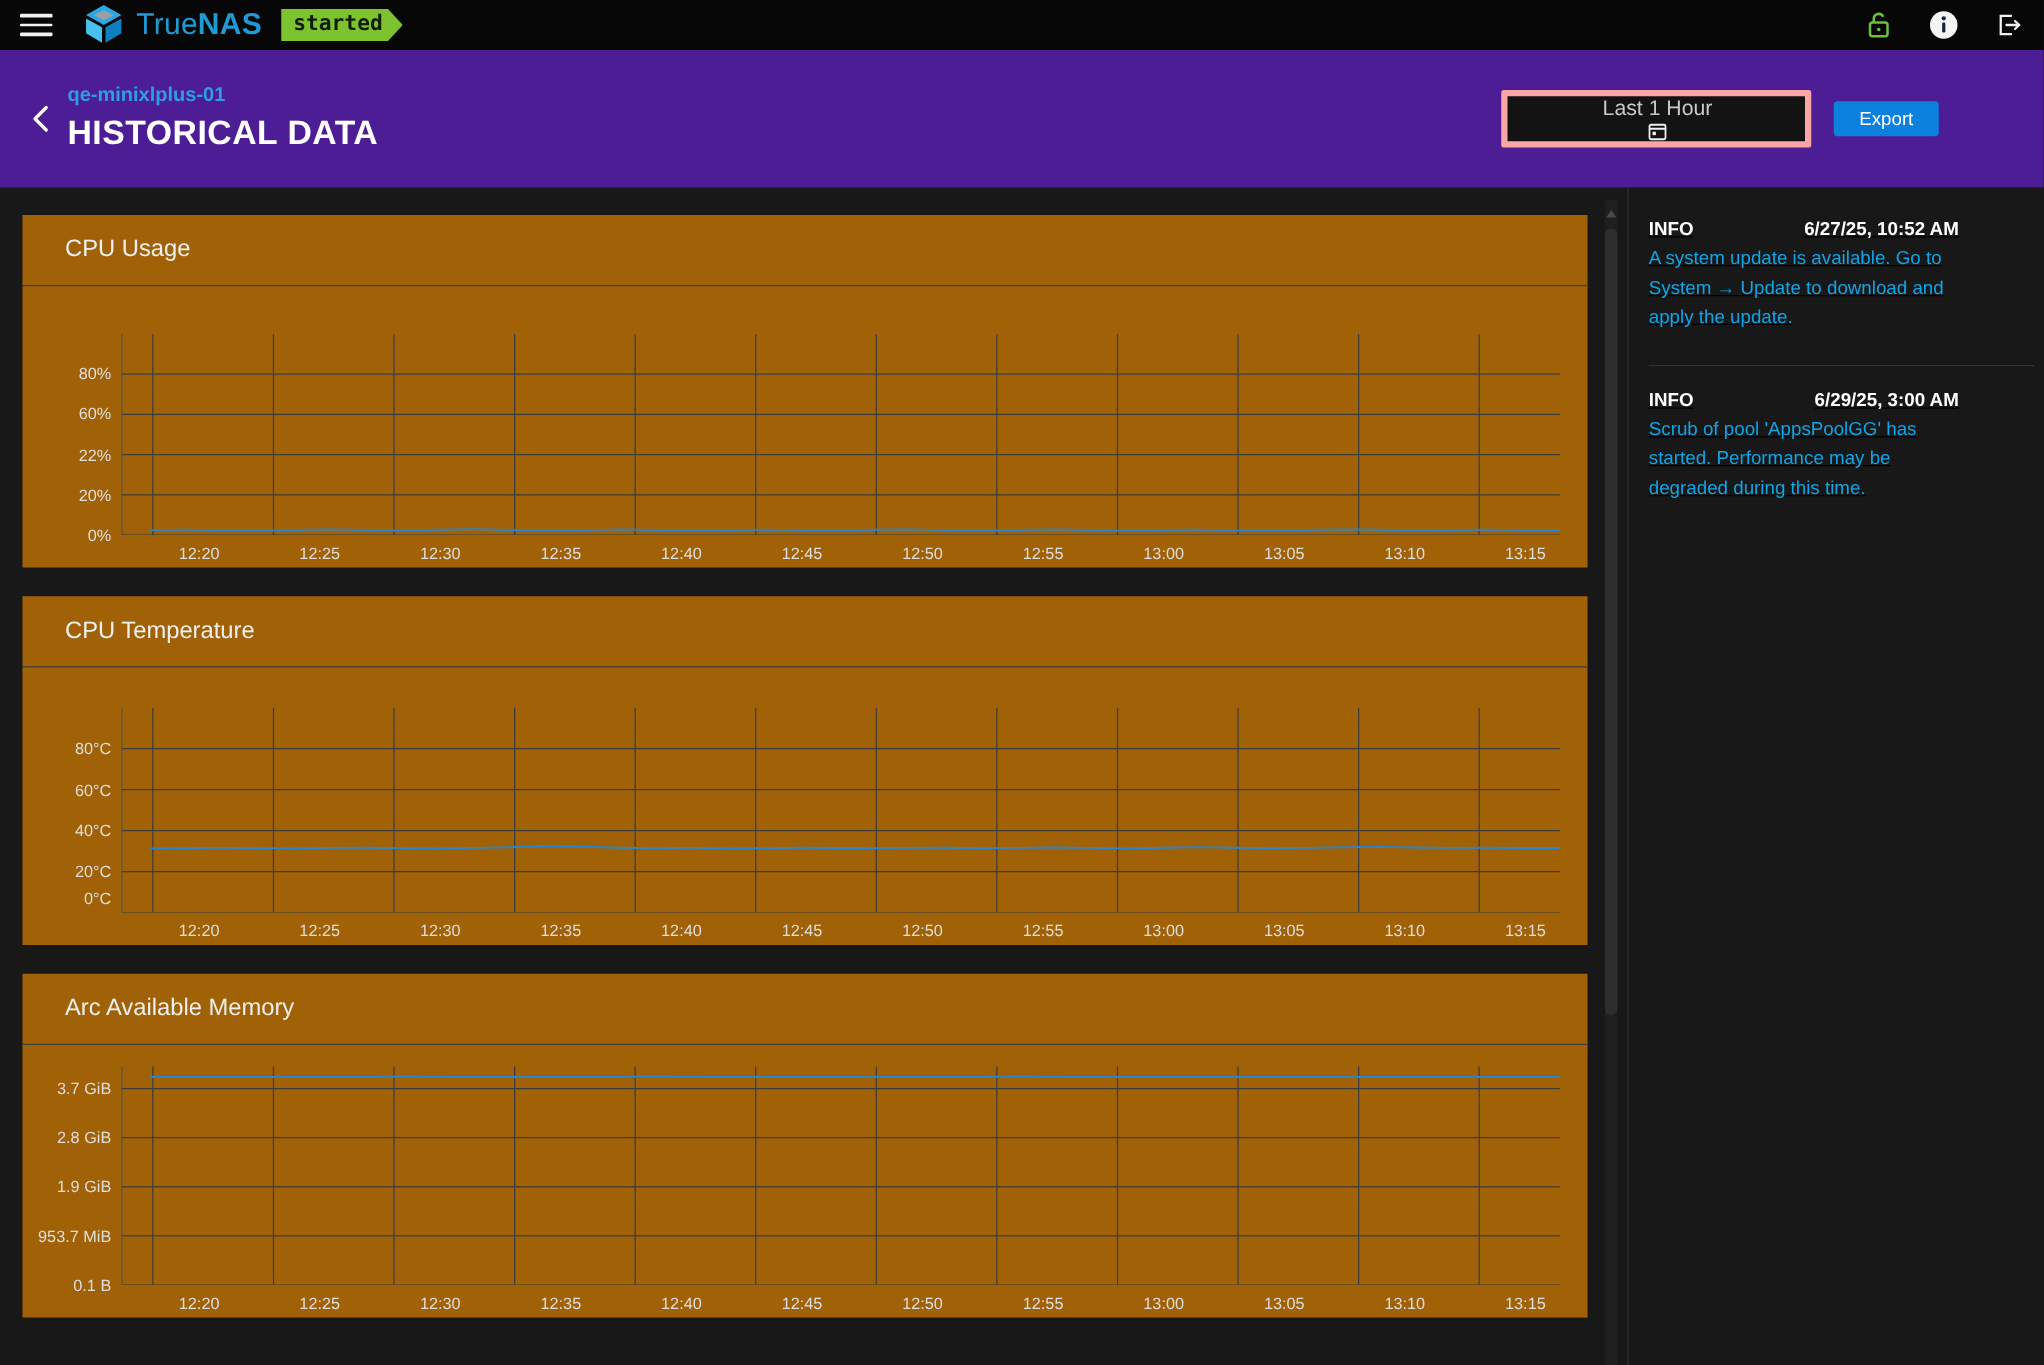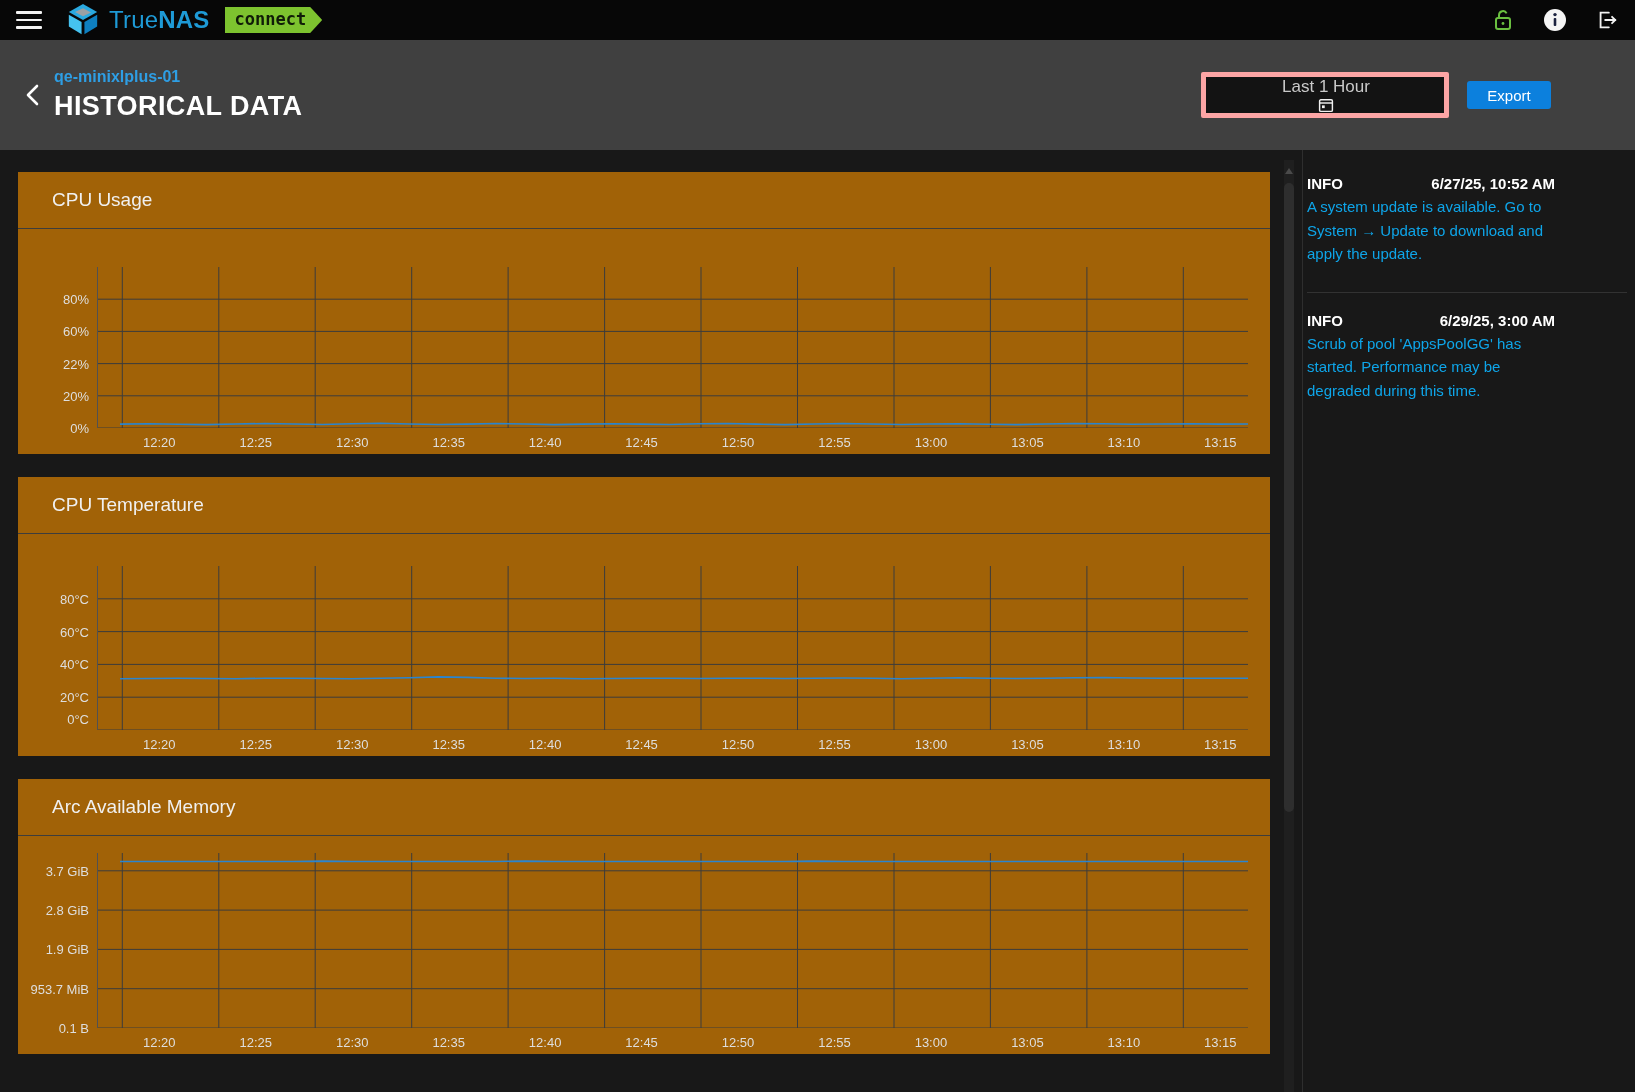--- a/index.html
+++ b/index.html
@@ -14,41 +14,41 @@
   .brand { display:flex; align-items:center; gap:7px; }
   .brand-text { font-size:24px; color:#1e9ad6; letter-spacing:0.2px; }
   .brand-text b { font-weight:700; }
   .badge { margin-left:8px; background:#7dc32f; color:#101c08; font-family:"DejaVu Sans Mono", monospace;
            font-weight:700; font-size:17px; padding:1px 16px 3px 10px; line-height:22px;
            clip-path:polygon(0 0, calc(100% - 12px) 0, 100% 50%, calc(100% - 12px) 100%, 0 100%); }
   .topbar-spacer { flex:1; }
   .top-icon { width:24px; height:24px; margin-left:28px; display:flex; align-items:center; justify-content:center; cursor:pointer; }
 
   
-  .page-header { height:110px; background:#404040; display:flex; align-items:center; padding:0 84px 0 15px; }
+  .page-header { height:110px; background:#4c1d95; display:flex; align-items:center; padding:0 84px 0 15px; }
   .back-btn { width:34px; height:34px; display:flex; align-items:center; justify-content:center; cursor:pointer; margin-right:5px; }
   .title-block { display:flex; flex-direction:column; gap:5px; }
   .device-name { color:#2e9ee4; font-size:16px; font-weight:700; cursor:pointer; }
   .page-title { color:#fff; font-size:27px; font-weight:700; letter-spacing:0.4px; }
   .header-spacer { flex:1; }
   .range-box { width:248px; height:46px; border:5px solid #fca5a5; border-radius:2px; display:flex;
                align-items:center; padding:0 14px 0 16px; cursor:pointer; background:#131313;flex-direction:column; }
   .range-value { color:#c9c9c9; font-size:17px; flex:1; }
   .export-btn { margin-left:18px; width:84px; height:28px; background:#0c80dd; border:none; border-radius:3px;
                 color:#fff; font-size:15px; font-family:"Liberation Sans", sans-serif; cursor:pointer; }
 
   
   .content-row { display:flex; height:942px; }
   .main-col { width:1280px; padding:22px 0 0 18px; }
   .gutter { width:22px; position:relative; }
   .scroll-track { position:absolute; left:4px; top:10px; width:10px; bottom:0; background:rgba(255,255,255,0.03); }
   .scroll-thumb { position:absolute; left:4px; top:33px; width:10px; height:629px; background:#2e2e2e; border-radius:5px; }
   .scroll-arrow { position:absolute; left:5px; top:18px; width:0; height:0;
                   border-left:4px solid transparent; border-right:4px solid transparent; border-bottom:6px solid #4a4a4a; }
-  .side-col { flex:1; border-left:1px solid #2e2e2e; background:#181818; padding:25px 0 0 4px; }
+  .side-col { flex:1; border-left:1px solid #2e2e2e; background:#181818; padding:25px 0 0 16px;text-decoration:underline; }
 
   
   .card { width:1252px; background:#a16207; margin-bottom:23px; }
   .card-header { height:57px; border-bottom:1px solid #3d3d3d; display:flex; align-items:center; padding-left:34px; }
   .card-title { color:#f0f0f0; font-size:19px; }
   .chart-row { display:flex; }
   .ycol { width:79px; position:relative; }
   .yt { position:absolute; right:8px; transform:translateY(-50%); color:#dedede; font-size:13px; white-space:nowrap; }
   .plotcol { flex:1; margin-right:22px; }
   .plot { width:100%; position:relative; }
@@ -74,21 +74,21 @@
       <span></span>
   </div>
   <div class="brand">
     <svg width="38" height="34" viewBox="0 0 40 36">
       <polygon points="20,1 35,9.5 20,18 5,9.5" fill="#2aa9e0"></polygon>
       <polygon points="20,5.5 28.5,10 20,14 11.5,9.5" fill="#9aa0a4"></polygon>
       <polygon points="5,12.5 18.5,20 18.5,33 5,25" fill="#45c2f0"></polygon>
       <polygon points="35,12.5 21.5,20 21.5,33 35,25" fill="#0e7fc0"></polygon>
     </svg>
     <span class="brand-text"><span>True</span><b>NAS</b></span>
-    <span class="badge">connect</span>
+    <span class="badge">started</span>
   </div>
   <div class="topbar-spacer"></div>
   <div class="top-icon">
     <svg width="20" height="22" viewBox="0 0 20 22" fill="none" stroke="#6abf40" stroke-width="2">
       <rect x="3" y="9" width="14" height="11" rx="2"></rect>
       <path d="M6 9 V6 a4 4 0 0 1 7.6 -1.6"></path>
       <circle cx="10" cy="14.5" r="1.4" fill="#6abf40" stroke="none"></circle>
     </svg>
   </div>
   <div class="top-icon">

